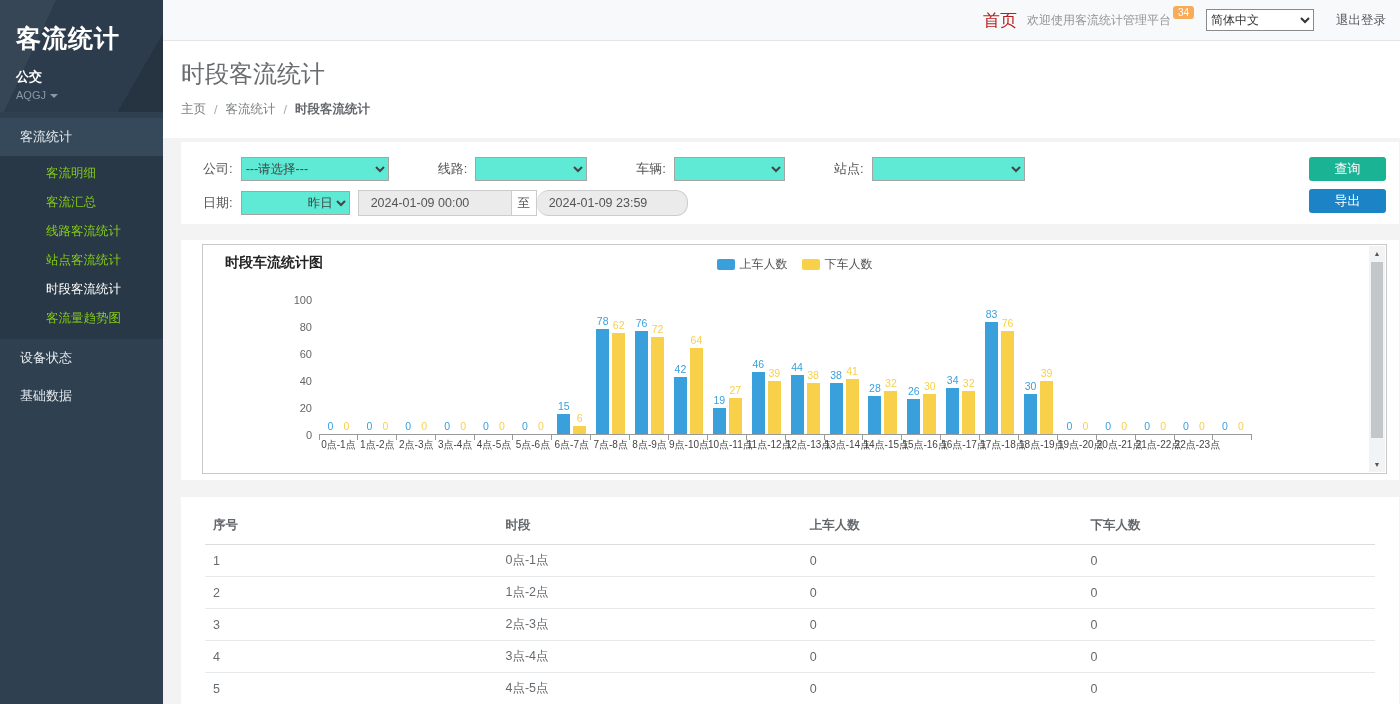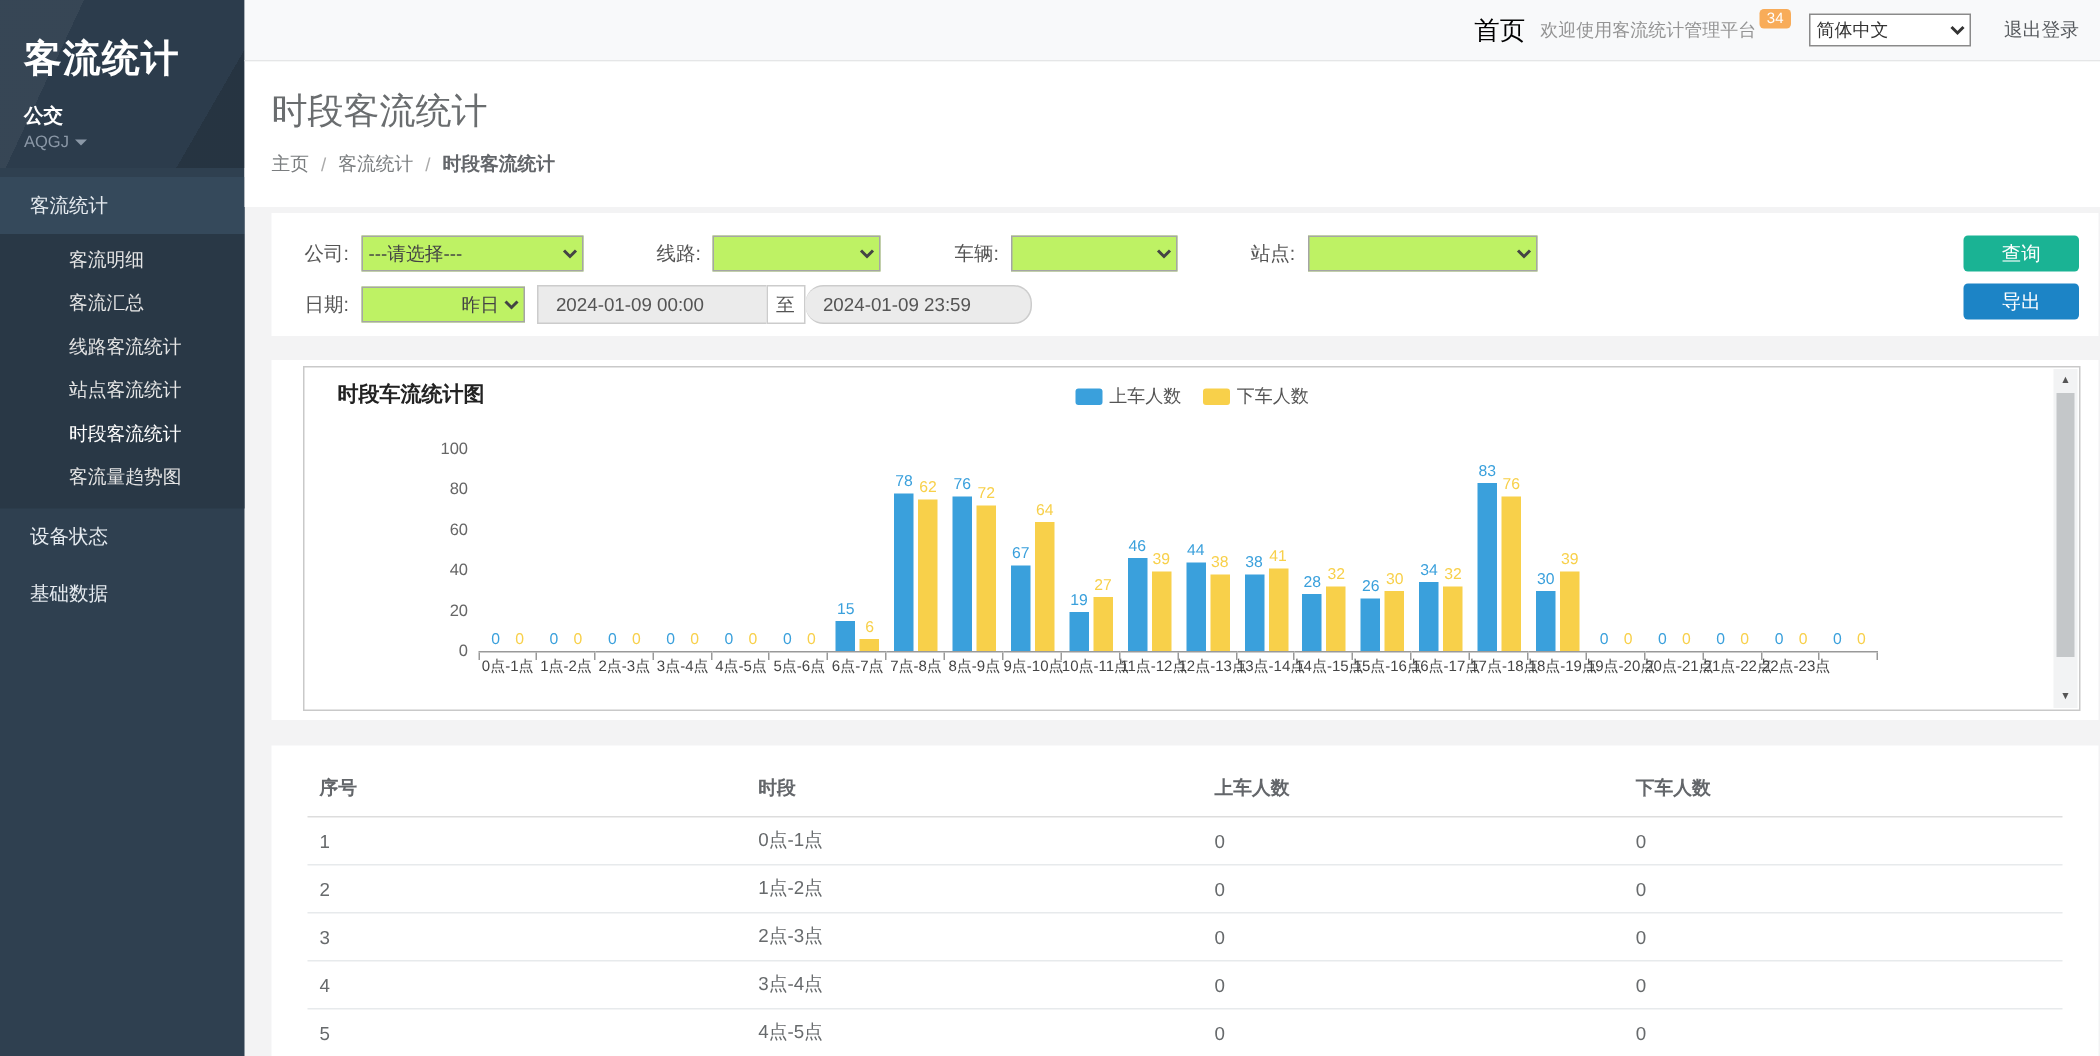--- a/index.html
+++ b/index.html
@@ -16,28 +16,28 @@
       #2c3c4c; }
   .brand { font-size:25px; font-weight:bold; color:#fff; letter-spacing:1px; }
   .org { margin-top:13px; font-size:13px; font-weight:bold; color:#fff; }
   .user { margin-top:3px; font-size:11px; color:#8b98a7; cursor:pointer; }
   .caret { display:inline-block; margin-left:4px; border-left:4px solid transparent;
     border-right:4px solid transparent; border-top:4px solid #8b98a7; vertical-align:middle; }
   .nav { margin-top:6px; }
   .nav-parent { padding:10px 0 10px 20px; font-size:13px; color:#e6ebf0; cursor:pointer; }
   .nav-parent.open { background:#35495b; }
   .subnav { background:#293846; padding:3px 0 6px; }
-  .nav-child { padding:6px 0 6px 46px; font-size:12.5px; color:#e5e5e5; cursor:pointer; }
+  .nav-child { padding:6px 0 6px 46px; font-size:12.5px; color:#84cc16; cursor:pointer; }
   .nav-child.active { color:#fff; }
 
   
   .main { flex:1; min-width:0; display:flex; flex-direction:column; }
   .topbar { height:41px; flex:none; background:#f8f9fa; border-bottom:1px solid #e5e6e7;
     display:flex; align-items:center; justify-content:flex-end; padding:0 14px; }
-  .home-link { color:#000000; font-size:17px; cursor:pointer; }
+  .home-link { color:#b91c1c; font-size:17px; cursor:pointer; }
   .welcome { font-size:12px; color:#949494; margin-left:10px; }
   .badge { background:#f8ac59; color:#fff; font-size:10px; border-radius:3px;
     padding:1px 5px; display:inline-block; transform:translateY(-8px); margin-left:2px; }
   .lang-select { width:108px; height:22px; font-size:12px; border:1px solid #8a8a8a;
     background:#fff; margin-left:12px; color:#333; }
   .logout { font-size:12.5px; color:#55595d; margin-left:22px; cursor:pointer; }
 
   .heading { background:#fff; padding:17px 18px 20px; flex:none; }
   .page-title { font-size:24px; color:#6a6d6f; font-weight:300; }
   .breadcrumb { margin-top:11px; font-size:12.5px; color:#7a7d7f; display:flex; gap:8px; align-items:center; }
@@ -46,21 +46,21 @@
 
   .content { padding:4px 1px 0 18px; flex:1; overflow:hidden; }
   .panel { background:#fff; }
 
   
   .filter-panel { height:82px; padding:15px 13px 0 22px; position:relative; margin-bottom:16px; }
   .filter-row { display:flex; align-items:center; margin-bottom:9px; font-size:13px; color:#555; }
   .flabel { margin-right:8px; }
   .fgroup { display:flex; align-items:center; margin-right:49px; }
   .fgroup:last-child { margin-right:0; }
-  select.fsel { height:24px; border:1px solid #a5a5a5; background:#bef264; font-size:12.5px; color:#444; }
+  select.fsel { height:24px; border:1px solid #a5a5a5; background:#5eead4; font-size:12.5px; color:#444; }
   .w148{width:148px;} .w112{width:112px;} .w111{width:111px;} .w153{width:153px;} .w109{width:109px;text-align:right;}
   .dategroup { display:flex; align-items:center; margin-left:8px; }
   .date-input { background:#ebebeb; border:1px solid #ccc; height:26px; width:153px;
     font-size:12.5px; color:#555; display:flex; align-items:center; padding:0 12px; }
   .date-input.end { width:151px; border-left:0;border-radius:12px; }
   .date-input.start { border-right:0; }
   .to-box { width:26px; height:26px; background:#fff; border:1px solid #ccc;
     display:flex; align-items:center; justify-content:center; font-size:12.5px; color:#555; }
   .btn { position:absolute; right:13px; width:77px; height:24px; border:none;
     border-radius:3px; color:#fff; font-size:13px; cursor:pointer; }
@@ -334,21 +334,21 @@
                     <div class="bwrap">
                       <div class="bval" style="color: rgb(248, 208, 74);">72</div>
                       <div class="bar" style="height: 97.2px; background: rgb(248, 208, 74);"></div>
                     </div>
                   </div>
                   <div class="cxlabel">8点-9点</div>
                 </div>
                 <div class="cgroup">
                   <div class="cbars">
                     <div class="bwrap">
-                      <div class="bval" style="color: rgb(58, 160, 220);">67</div>
+                      <div class="bval" style="color: rgb(58, 160, 220);">42</div>
                       <div class="bar" style="height: 56.7px; background: rgb(58, 160, 220);"></div>
                     </div>
                     <div class="bwrap">
                       <div class="bval" style="color: rgb(248, 208, 74);">64</div>
                       <div class="bar" style="height: 86.4px; background: rgb(248, 208, 74);"></div>
                     </div>
                   </div>
                   <div class="cxlabel">9点-10点</div>
                 </div>
                 <div class="cgroup">

